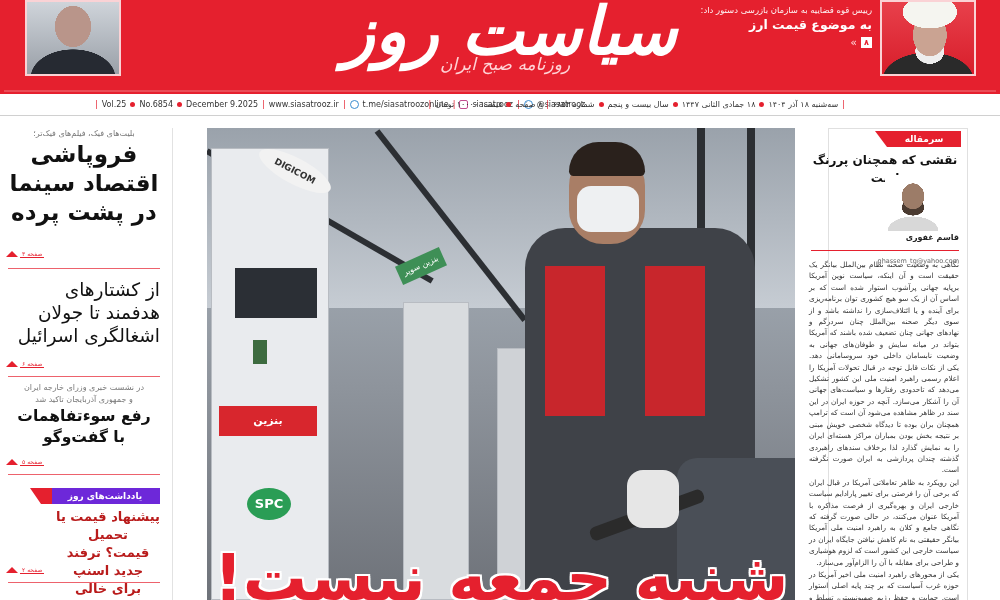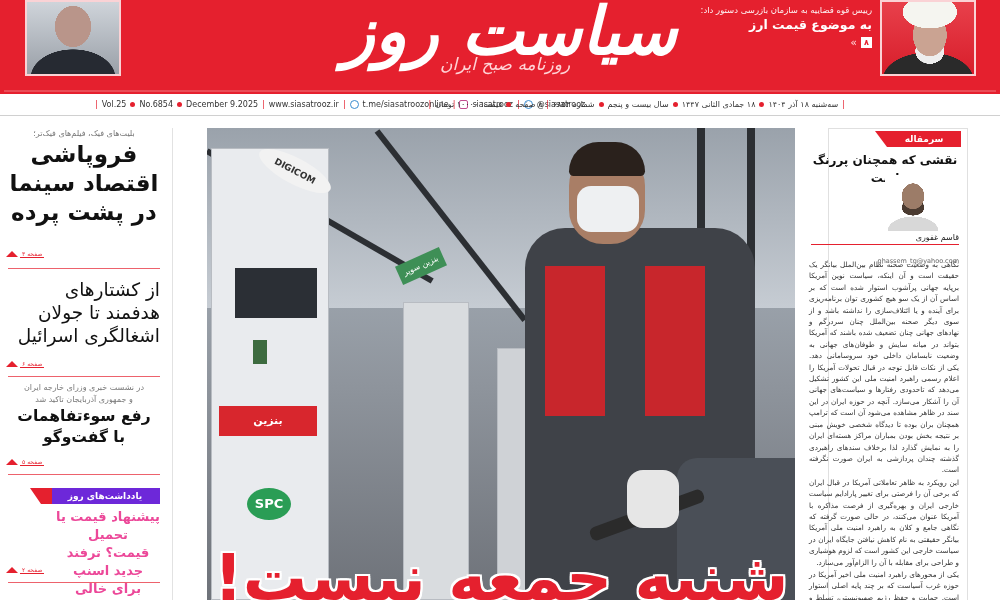--- a/index.html
+++ b/index.html
@@ -48,21 +48,21 @@
   .soc-icon.ig { border-color: #c24d8f; border-radius: 2px; }
 
   
   .leftcol { position: absolute; left: 0; top: 118px; width: 170px; height: 482px; direction: rtl; }
   .col-divider-left { position: absolute; left: 172px; top: 128px; width: 1px; height: 472px; background: #e2e2e2; }
   .story { position: absolute; left: 8px; width: 152px; text-align: center; }
   .story .kicker { font-size: 8px; color: #777; line-height: 12px; }
   .story .head-xl { font-size: 23px; font-weight: bold; line-height: 29px; color: #111; font-family: "DejaVu Sans", sans-serif; }
   .story .head-l { font-size: 18.5px; font-weight: normal; line-height: 23px; color: #111; text-align: right; }
   .story .head-m { font-size: 15.5px; font-weight: bold; line-height: 21px; color: #111; }
-  .story .head-s { font-size: 13px; font-weight: bold; line-height: 18px; color: #ec4899; margin-left: 48px; }
+  .story .head-s { font-size: 13px; font-weight: bold; line-height: 18px; color: #b91c1c; margin-left: 48px; }
   .page-tag { position: absolute; left: 0; display: flex; align-items: center; gap: 2px; direction: ltr; }
   .page-tag .wedge { width: 12px; height: 6px; background: #e5202e; clip-path: polygon(0 100%, 50% 0, 100% 100%); }
   .page-tag .lbl { font-size: 6px; color: #e5202e; border-bottom: 1px solid #e5202e; padding: 0 2px; }
   .rule { position: absolute; left: 8px; width: 152px; height: 1px; background: #e5202e; opacity: .7; }
   .section-tag { position: absolute; left: 50px; width: 110px; height: 16px; background: #6d28d9; color: #fff; font-size: 9px; font-weight: bold; text-align: center; line-height: 16px; }
   .section-tag::after { content: ""; position: absolute; left: -20px; top: 0; width: 22px; height: 16px; background: #e5202e; clip-path: polygon(0 0, 100% 0, 100% 100%, 50% 100%); }
 
   
   .photo { position: absolute; left: 207px; top: 128px; width: 588px; height: 472px; overflow: hidden;
     background: linear-gradient(180deg, #aeb6bf 0%, #9ea6af 30%, #8e949c 55%, #6e7279 100%); }
@@ -91,21 +91,21 @@
   
   .rightcol { position: absolute; left: 828px; top: 128px; width: 140px; height: 472px; border: 1px solid #e0e0e0; border-bottom: none; direction: rtl; }
   .ed-tag { position: absolute; right: 6px; top: 2px; width: 74px; height: 16px; background: #e5202e; color: #fff; font-size: 9px; font-weight: bold; text-align: center; line-height: 16px; }
   .ed-tag::before { content: ""; position: absolute; left: -12px; top: 0; width: 12px; height: 16px; background: #e5202e; clip-path: polygon(100% 0, 0 0, 100% 100%); }
   .ed-title { position: absolute; right: 6px; top: 22px; width: 152px; text-align: center; font-size: 12px; font-weight: bold; color: #111; line-height: 18px; }
   .author-photo { position: absolute; left: 56px; top: 46px; width: 56px; height: 56px;
     background: radial-gradient(ellipse 14px 16px at 50% 38%, #9c7c68 0 80%, transparent 81%),
                 radial-gradient(ellipse 14px 10px at 50% 58%, #4a3a30 0 80%, transparent 81%),
                 radial-gradient(ellipse 28px 16px at 50% 100%, #d8d8d8 0 90%, transparent 91%),
                 #ffffff; }
-  .author-name { position: absolute; right: 8px; top: 104px; width: 148px; text-align: right; font-size: 8px; font-weight: normal; color: #222; border-bottom: 1px solid #e5202e; padding-bottom: 2px; }
+  .author-name { position: absolute; right: 8px; top: 104px; width: 148px; text-align: right; font-size: 8px; font-weight: bold; color: #222; border-bottom: 1px solid #e5202e; padding-bottom: 8px; }
   .author-email { position: absolute; right: 8px; top: 128px; width: 148px; text-align: right; font-size: 6.5px; color: #666; direction: ltr; }
   .ed-body { position: absolute; right: 8px; top: 130px; width: 150px; font-size: 7.2px; line-height: 11.4px; color: #333; text-align: justify; }
   .ed-body p { margin-bottom: 1px; }
 </style>
 </head>
 <body>
 
 <header class="masthead">
   <div class="mast-inner-border"></div>
 

